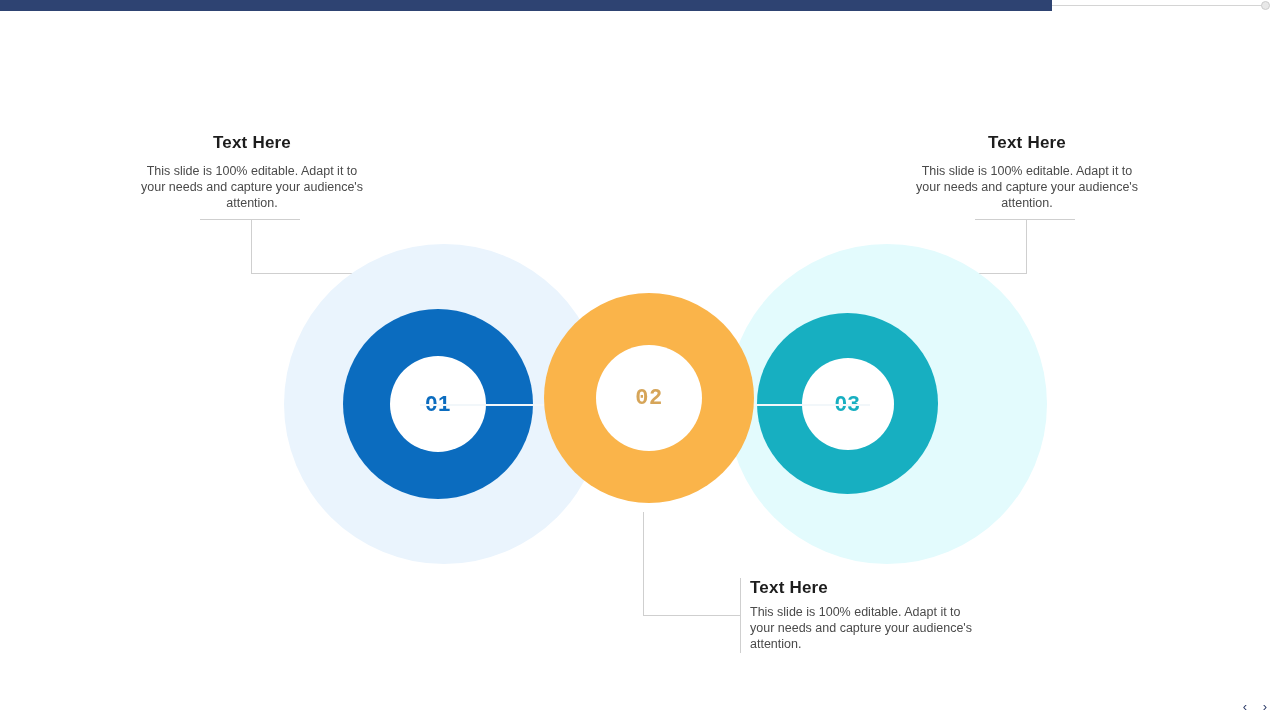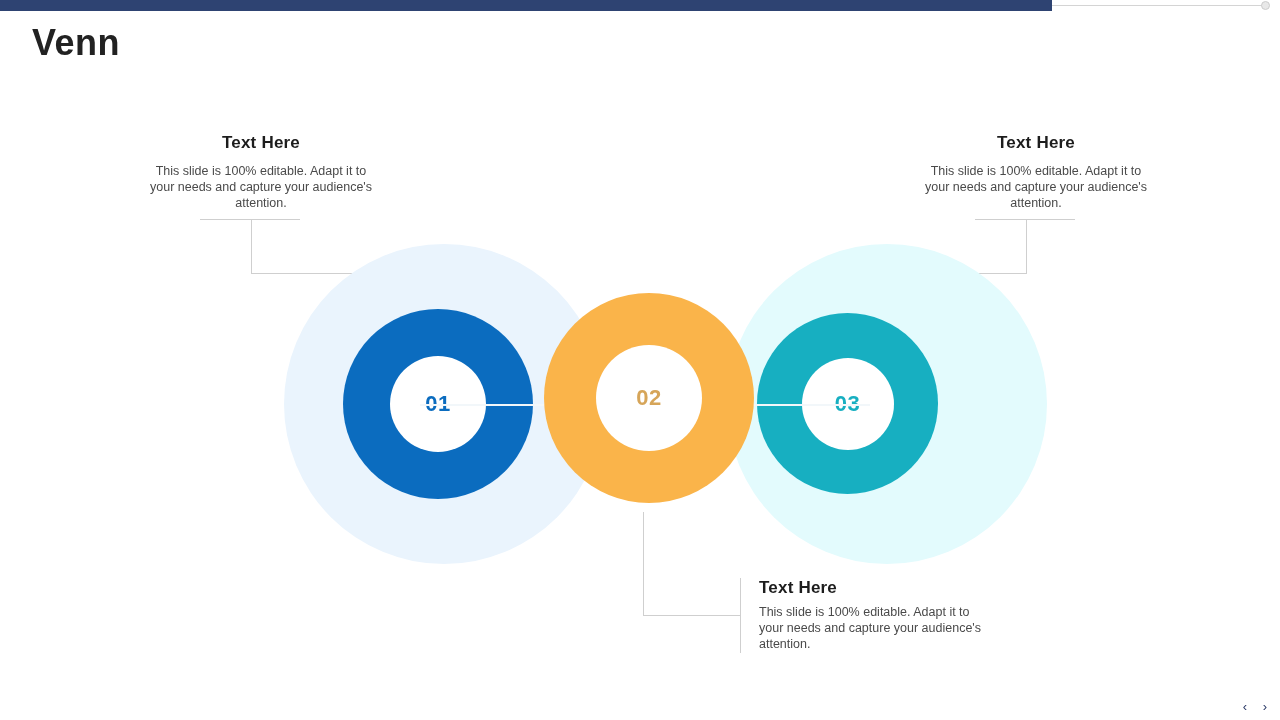--- a/index.html
+++ b/index.html
@@ -133,21 +133,20 @@
   .donut-2 { left: 544px; top: 293px; width: 210px; height: 210px; z-index: 5; }
   .donut-2 .donut-hole { width: 106px; height: 106px; }
 
   .donut-3 { left: 757px; top: 313px; width: 181px; height: 181px; }
   .donut-3 .donut-hole { width: 92px; height: 92px; }
 
   
   .txt-block {
     position: absolute;
     z-index: 6;
-    margin-left: 9px;
   }
   .txt-title {
     font-size: 17px;
     font-weight: bold;
     color: #1d1d1d;
     margin: 0 0 10px 0;
     letter-spacing: 0.2px;
   }
   .txt-body {
     font-size: 12.5px;
@@ -202,21 +201,20 @@
 <body>
 
 <div id="slide">
 
   <div class="topbar">
     <div class="topbar-track"></div>
     <div class="topbar-fill"></div>
     <div class="topbar-handle"></div>
   </div>
 
-  <div class="slide-title">Venn</div>
 
   <div class="line h" style="left:200px; top:219px; width:100px;"></div>
   <div class="line v" style="left:251px; top:219px; height:55px;"></div>
   <div class="line h" style="left:251px; top:273px; width:150px;"></div>
 
   <div class="line h" style="left:975px; top:219px; width:100px;"></div>
   <div class="line v" style="left:1026px; top:219px; height:55px;"></div>
   <div class="line h" style="left:896px; top:273px; width:130px;"></div>
 
   <div class="line v" style="left:643px; top:512px; height:104px;"></div>
@@ -225,21 +223,21 @@
 
   <div class="pale pale-left" style="background:#eaf4fd;"></div>
   <div class="pale pale-right" style="background:#e3fbfd;"></div>
 
   <div class="center-rail"></div>
 
   <div class="donut donut-1" style="background:#0b6cbf;">
     <div class="donut-hole" style="color:#0b6cbf;">01</div>
   </div>
 
-  <div class="donut donut-2" style="background:#fab44a;">
+  <div class="donut donut-2" style="background:#fab44a;font-family:Liberation Mono, monospace;">
     <div class="donut-hole" style="color:#d6a559;">02</div>
   </div>
 
   <div class="donut donut-3" style="background:#17afc1;justify-content:center;">
     <div class="donut-hole" style="color:#17afc1;">03</div>
   </div>
 
   <div class="txt-block tb-left">
     <p class="txt-title">Text Here</p>
     <p class="txt-body">This slide is 100% editable. Adapt it to your needs and capture your audience's attention.</p>

